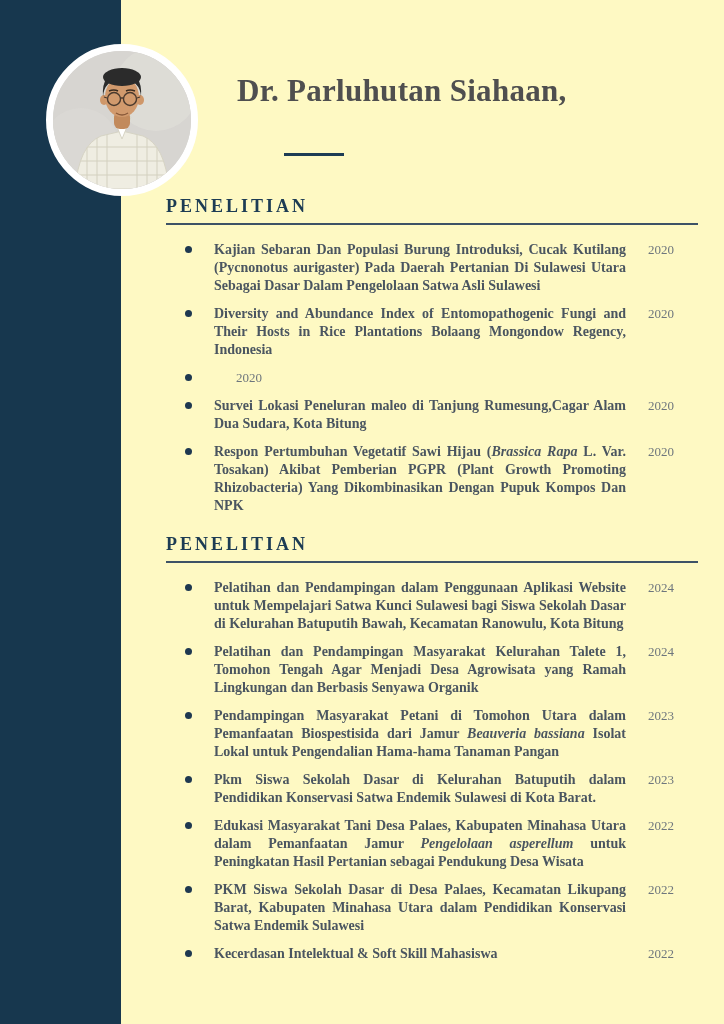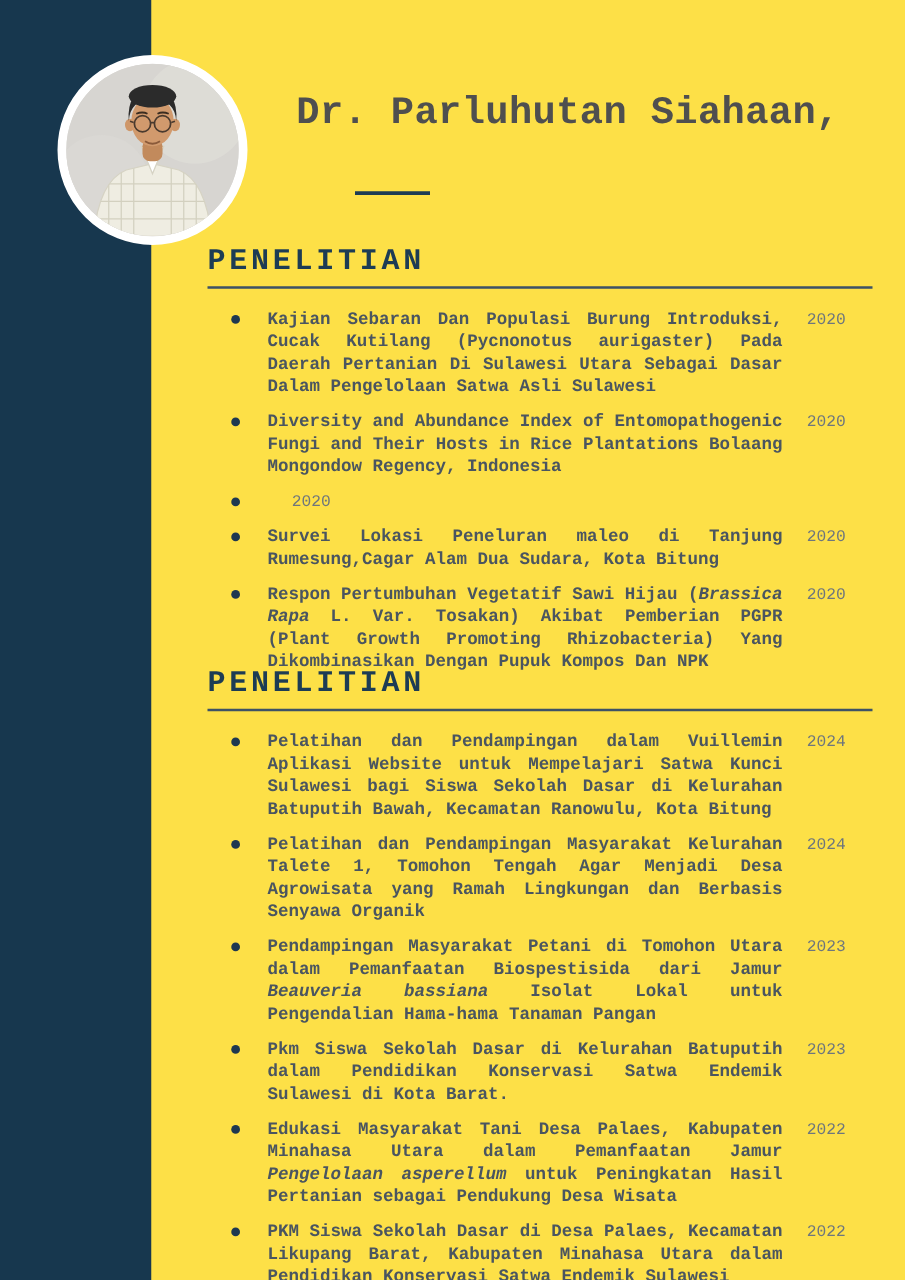--- a/index.html
+++ b/index.html
@@ -1,29 +1,29 @@
 <!DOCTYPE html>
 <html><head>
 <meta charset="utf-8">
 <style>
   html,body{margin:0;padding:0;background:#888;}
-  .page{position:relative;width:724px;height:1024px;margin:0 auto;background:#fde047;
-        font-family:Liberation Mono, monospace;overflow:hidden;}
+  .page{position:relative;width:724px;height:1024px;margin:0 auto;background:#fef9c3;
+        font-family:Liberation Serif, serif;overflow:hidden;}
   .sidebar{position:absolute;left:0;top:0;width:121px;height:1024px;background:#17374e;}
   .photo{position:absolute;left:46px;top:44px;width:152px;height:152px;box-sizing:border-box;
          border:7px solid #ffffff;border-radius:50%;overflow:hidden;background:#d7d5d1;}
   .photo svg{display:block;width:100%;height:100%;}
   .title{position:absolute;left:237px;top:72px;margin:0;font-size:31px;line-height:37px;
          font-weight:bold;color:#4f4f4f;letter-spacing:0.3px;}
   .title span{display:block;}
   .title-underline{position:absolute;left:284px;top:153px;width:60px;height:3px;background:#1d3c54;}
   .section{position:absolute;left:166px;width:532px;}
   .section-penelitian{top:196px;}
   .section-pengabdian{top:534px;}
-  .section h2{margin:0 0 6px 0;font-size:24px;font-weight:bold;letter-spacing:3px;color:#1d3c54;}
+  .section h2{margin:0 0 6px 0;font-size:18px;font-weight:bold;letter-spacing:3px;color:#1d3c54;}
   .rule{height:2px;background:#3d5266;border:0;margin:0 0 14px 0;}
   .entries{list-style:none;margin:16px;padding:0;}
   .entry{display:flex;align-items:flex-start;margin-bottom:10px;}
   .bullet{flex:none;width:7px;height:7px;border-radius:50%;background:#1e3850;margin:5px 22px 0 3px;}
   .entry-text{flex:1;margin:0;font-size:14px;line-height:18px;font-weight:bold;color:#4a5560;
               text-align:justify;}
   .entry-text .it{font-style:italic;}
   .entry-year{flex:none;width:42px;margin-left:14px;font-size:13px;line-height:18px;color:#6e767d;
               text-align:center;font-weight:normal;}
 </style>
@@ -109,21 +109,21 @@
       </li>
     </ul>
   </div>
 
   <div class="section section-pengabdian">
     <h2>PENELITIAN</h2>
     <hr class="rule">
     <ul class="entries">
       <li class="entry">
         <span class="bullet"></span>
-        <p class="entry-text">Pelatihan dan Pendampingan dalam Vuillemin Aplikasi Website untuk Mempelajari Satwa Kunci Sulawesi bagi Siswa Sekolah Dasar di Kelurahan Batuputih Bawah, Kecamatan Ranowulu, Kota Bitung</p>
+        <p class="entry-text">Pelatihan dan Pendampingan dalam Penggunaan Aplikasi Website untuk Mempelajari Satwa Kunci Sulawesi bagi Siswa Sekolah Dasar di Kelurahan Batuputih Bawah, Kecamatan Ranowulu, Kota Bitung</p>
         <span class="entry-year">2024</span>
       </li>
       <li class="entry">
         <span class="bullet"></span>
         <p class="entry-text">Pelatihan dan Pendampingan Masyarakat Kelurahan Talete 1, Tomohon Tengah Agar Menjadi Desa Agrowisata yang Ramah Lingkungan dan Berbasis Senyawa Organik</p>
         <span class="entry-year">2024</span>
       </li>
       <li class="entry">
         <span class="bullet"></span>
         <p class="entry-text"><span>Pendampingan Masyarakat Petani di Tomohon Utara dalam Pemanfaatan Biospestisida dari Jamur </span><span class="it">Beauveria bassiana</span><span> Isolat Lokal untuk Pengendalian Hama-hama Tanaman Pangan</span></p>

